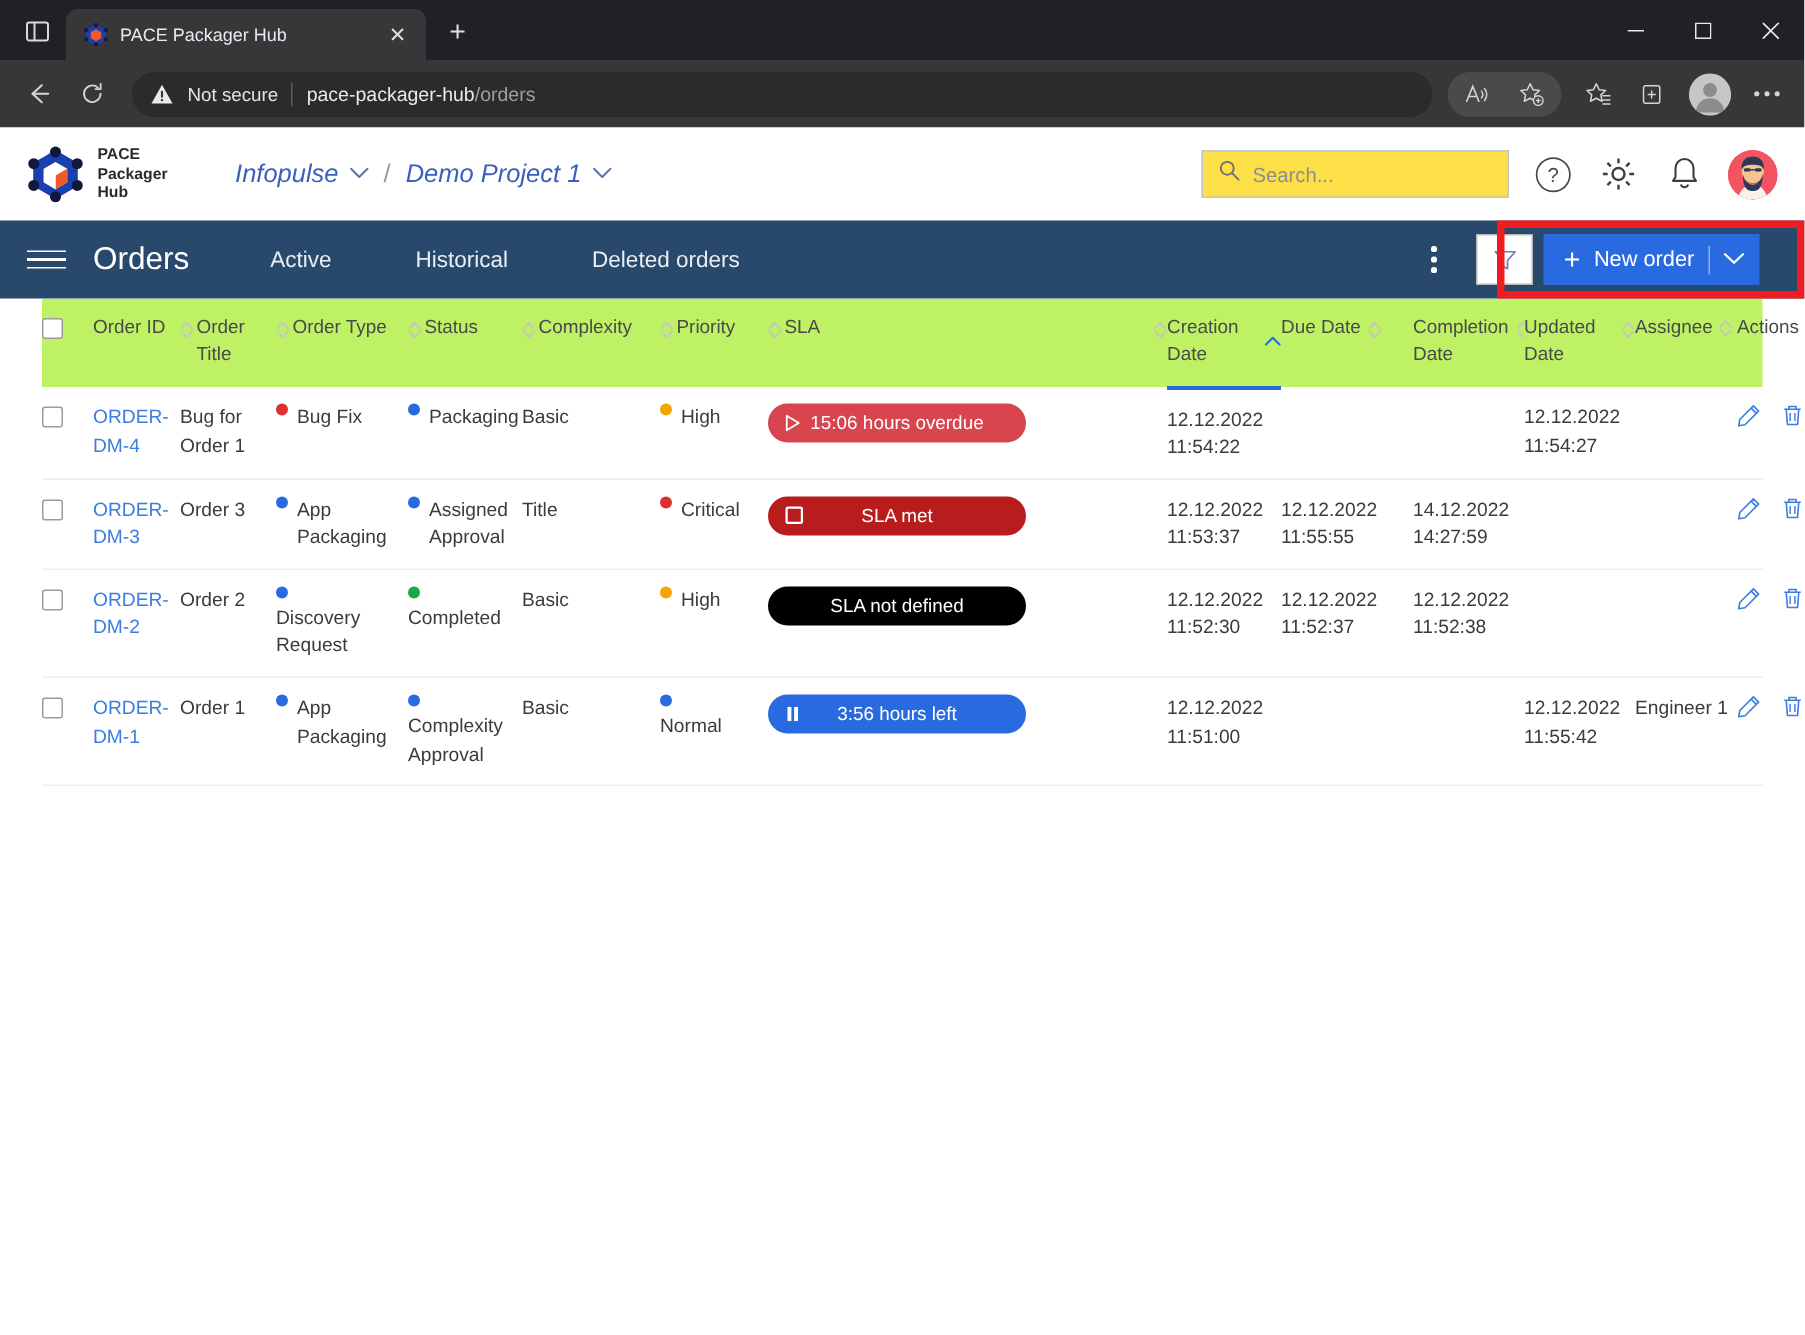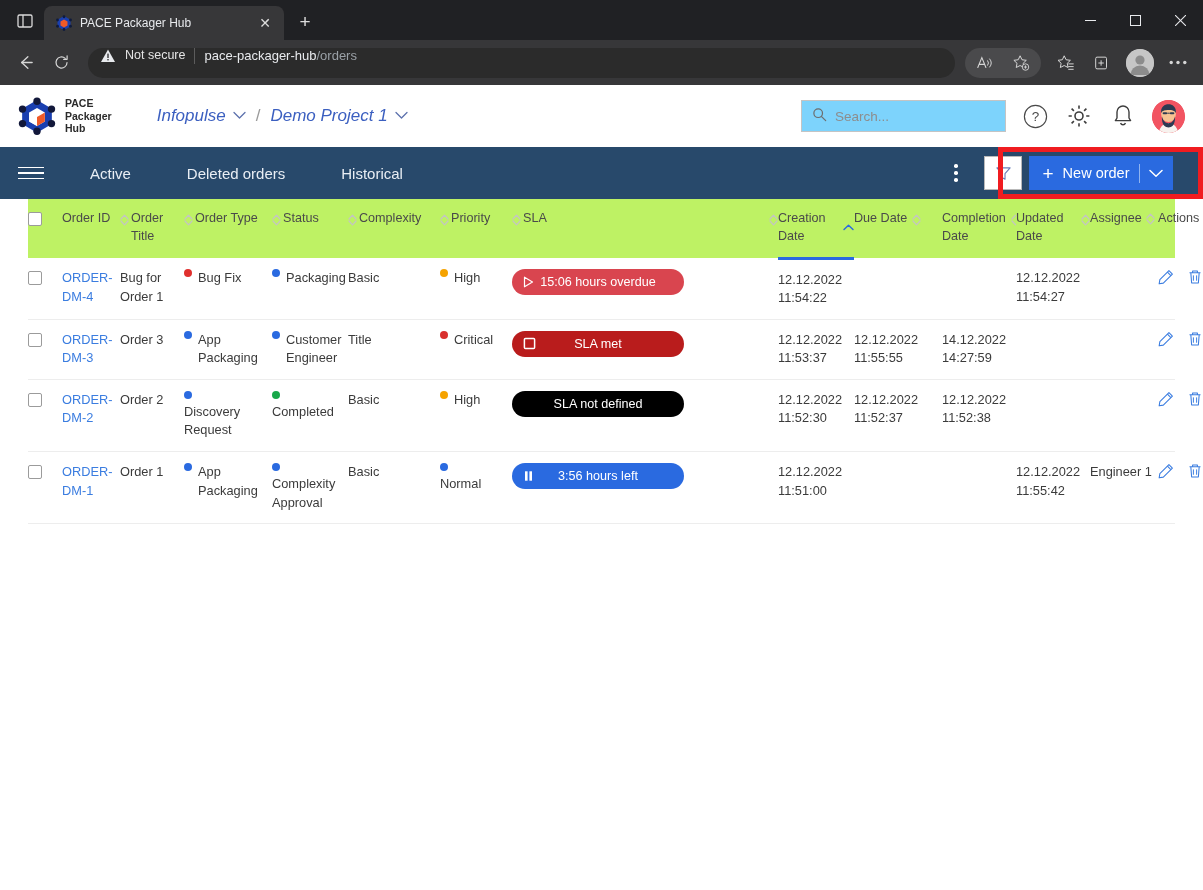--- a/index.html
+++ b/index.html
@@ -51,21 +51,21 @@
   .navbar {
     height: 45px; background: #373739; display: flex; align-items: center;
     padding: 0 8px; gap: 2px;
   }
   .navbtn {
     width: 34px; height: 34px; display:flex; align-items:center; justify-content:center;
     border-radius: 4px; color:#d6d6d6;
   }
   .omnibox {
     flex: 1; height: 30px; background: #2b2b2b; border-radius: 16px; margin: 13px 8px;
-    display: flex; align-items: flex-start; padding: 0 12px; gap: 9px; min-width:0;
+    display: flex; align-items: center; padding: 0 12px; gap: 9px; min-width:0;
   }
   .warn-icon { width:16px;height:16px;flex:0 0 16px; }
   .notsecure { color: #e4e4e4; font-size: 12.5px; white-space:nowrap; }
   .omnidivider { width:1px; height:16px; background:#5c5c5c; }
   .urltext { font-size: 13px; white-space: nowrap; overflow:hidden; }
   .url-host { color: #e8eaed; }
   .url-path { color: #9aa0a6; }
   .navbar-right { display:flex; align-items:center; gap: 2px; }
   .readpill {
     display:flex; align-items:center; gap:2px; background:#4a4a4c; border-radius:15px;
@@ -81,21 +81,21 @@
   }
   .logo-block { display:flex; align-items:center; gap:9px; }
   .logo-mark { width:38px; height:38px; flex:0 0 38px; }
   .logo-text { font-size:10.5px; font-weight:bold; color:#2b2b2b; line-height:1.18; }
   .breadcrumb { display:flex; align-items:center; gap:7px; margin-left:45px; font-size:17px; }
   .bc-link { color:#3b5fc0; cursor:pointer;font-style:italic; }
   .bc-sep { color:#9a9a9a; margin:0 3px; }
   .chev-sm { color:#6b7fb8; font-size:12px; }
   .header-right { margin-left:auto; display:flex; align-items:center; gap:14px; }
   .search-box {
-    width: 205px; height: 32px; border: 1px solid #c4c4c4; background:#7dd3fc;
+    width: 205px; height: 32px; border: 1px solid #c4c4c4; background:#fde047;
     display:flex; align-items:center; gap:8px; padding: 0 10px; margin-left: 24px;
   }
   .search-box input {
     border:none; outline:none; font-size:13.5px; color:#555; width:100%;
     font-family:"Liberation Sans", sans-serif; background:transparent;
   }
   .search-box input::placeholder { color:#8d8d8d; }
   .hdr-icon { width:30px;height:30px; display:flex; align-items:center; justify-content:center; }
   .user-avatar {
     width:33px;height:33px;border-radius:50%; background:#ef4a57; overflow:hidden;
@@ -397,24 +397,25 @@
   </div>
 
   <div class="navy-bar">
     <div class="hamburger">
       <div>
           <span></span>
           <span></span>
           <span></span>
         </div>
     </div>
+    <div class="page-title">Orders</div>
     <div class="tabs">
       <div class="nav-tab">Active</div>
+      <div class="nav-tab">Historical</div>
       <div class="nav-tab">Deleted orders</div>
-      <div class="nav-tab">Historical</div>
     </div>
     <div class="navy-right">
       <div class="kebab">
           <i></i>
           <i></i>
           <i></i>
         </div>
       <div class="filter-btn">
         <svg width="17" height="17" viewBox="0 0 18 18">
             <path d="M2 3h14l-5.4 6.2V15l-3.2-1.8V9.2z" fill="none" stroke="#6b7fb8" stroke-width="1.2" stroke-linejoin="round"></path>
@@ -669,21 +670,21 @@
           <td>Order 3</td>
           <td>
             <span class="kv">
                 <span class="dot" style="background:#2a6ae0"></span>
                 <span class="kvtxt">App Packaging</span>
               </span>
           </td>
           <td>
             <span class="kv">
                 <span class="dot" style="background:#2a6ae0"></span>
-                <span class="kvtxt">Customer Engineer</span>
+                <span class="kvtxt">Assigned Approval</span>
               </span>
           </td>
           <td>Title</td>
           <td>
             <span class="kv">
                 <span class="dot" style="background:#d9302e"></span>
                 <span class="kvtxt">Critical</span>
               </span>
           </td>
           <td colspan="2">

